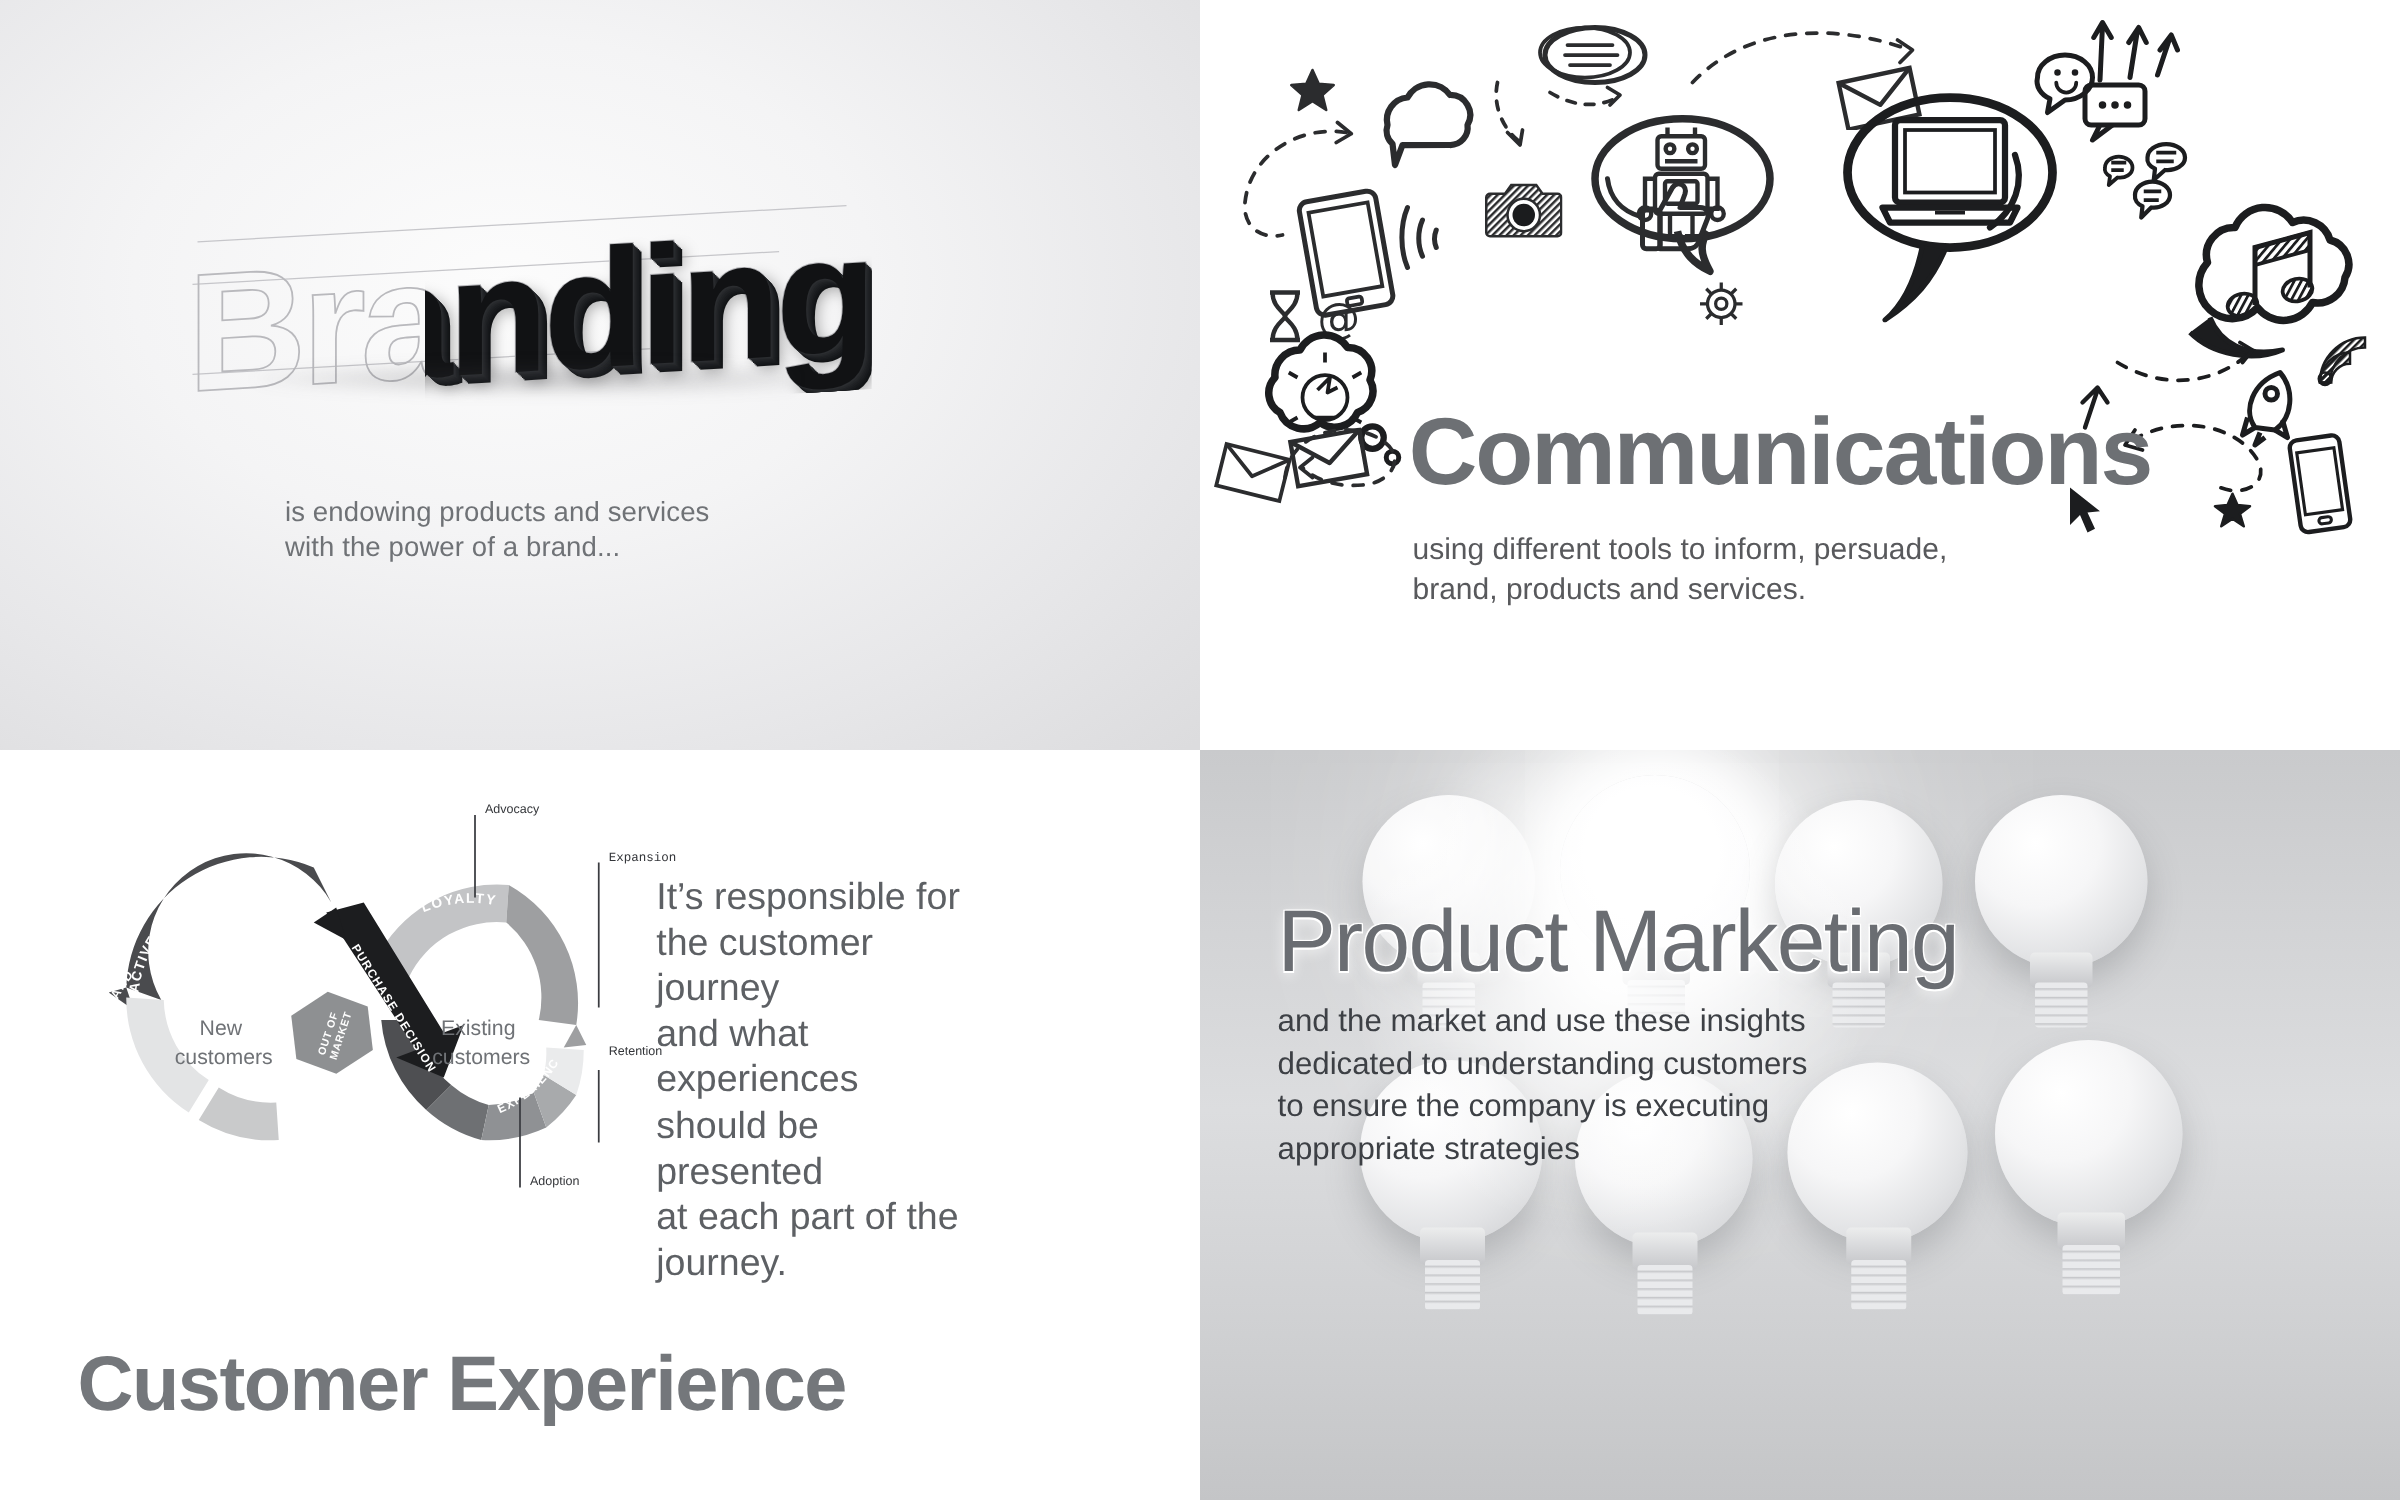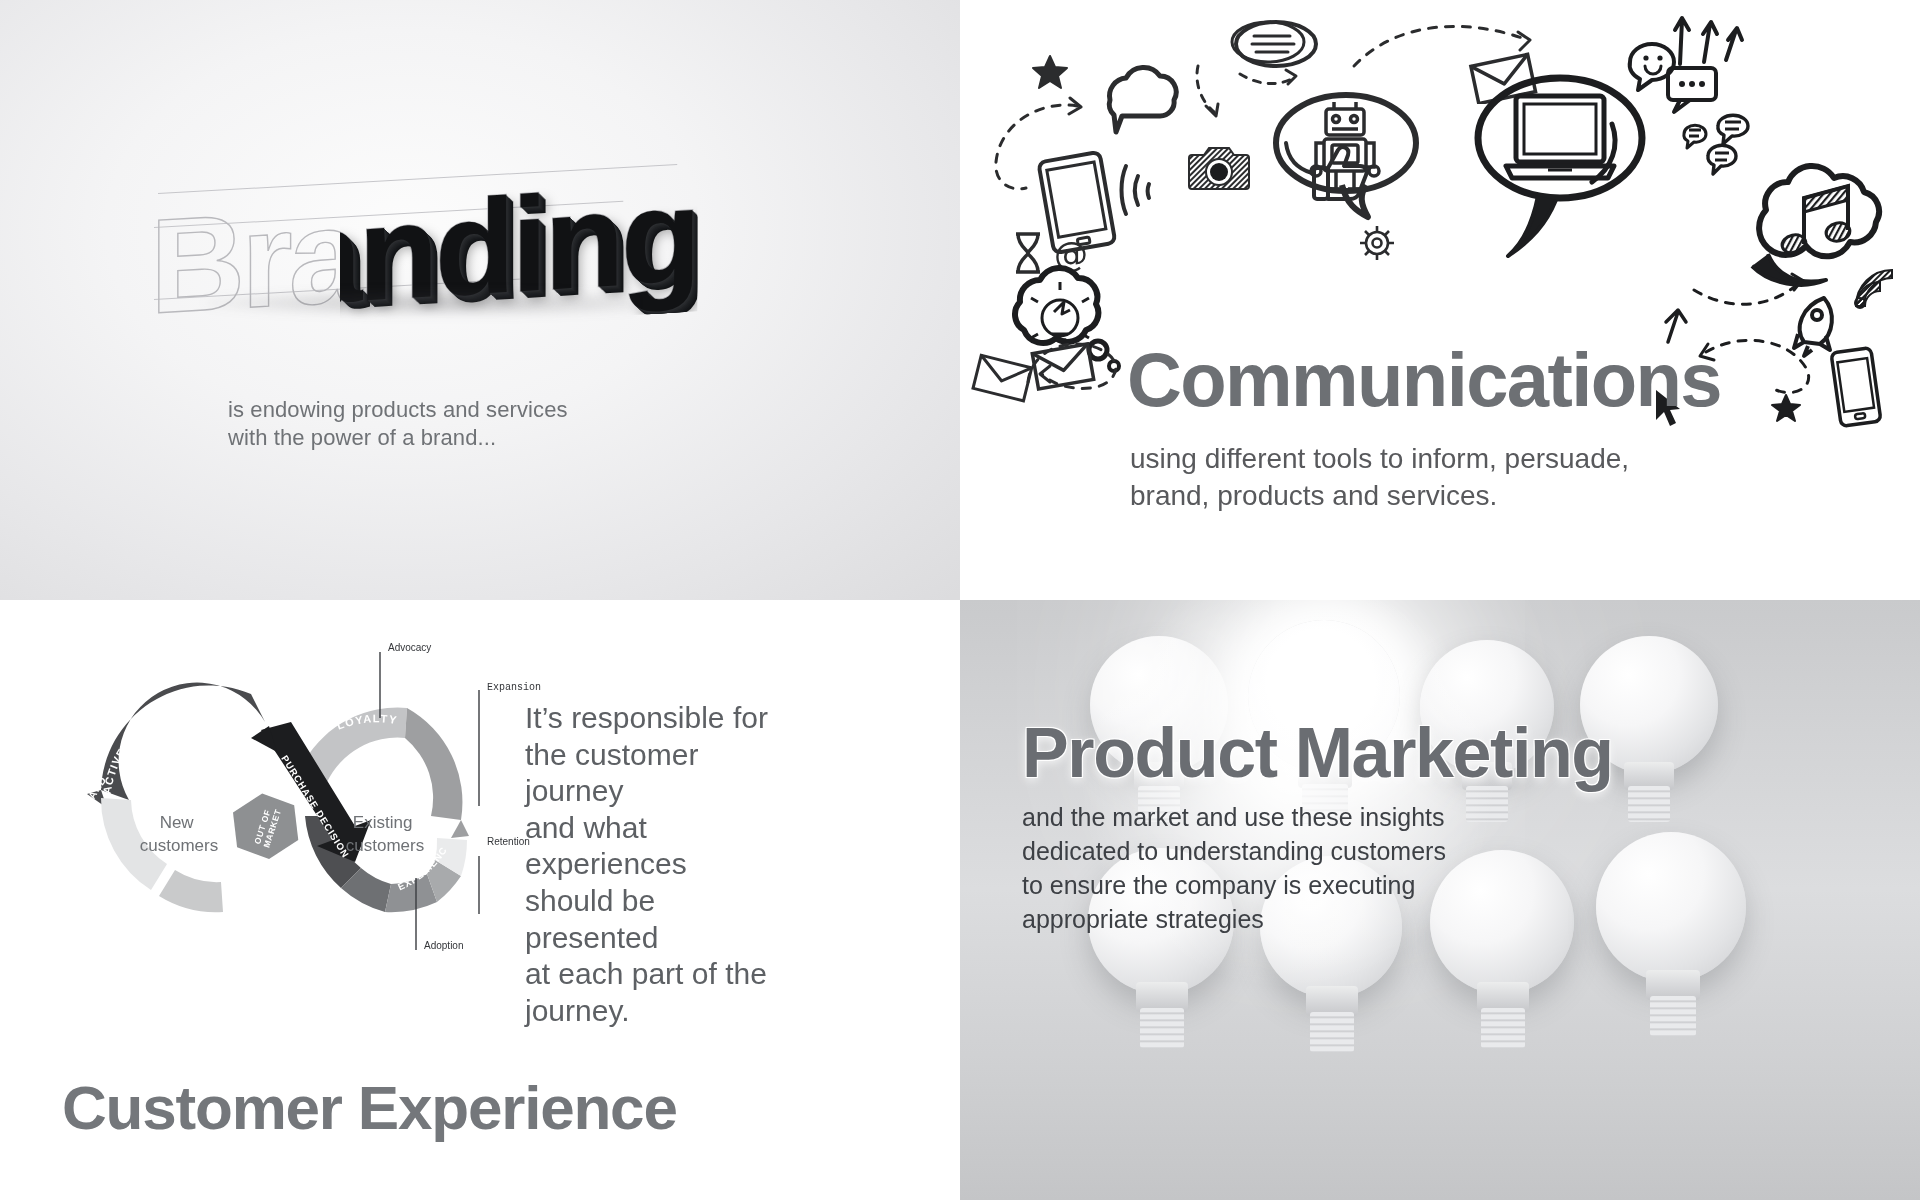--- a/index.html
+++ b/index.html
@@ -56,25 +56,25 @@
     position:absolute; left:228px; top:396px;
     font-size:22px; line-height:1.28; color:#6f7276;
     letter-spacing:.1px;
   }
 
   
   .panel-comms { position:relative; background:#ffffff; overflow:hidden; }
   .comms-title {
     position:absolute; left:-16px; top:318px; width:100%;
     font-size:76px; font-weight:bold; color:#6d7074;
-    letter-spacing:-1.6px; text-align:center;margin-top:18px;
+    letter-spacing:-1.6px; text-align:center;
   }
   .comms-sub {
-    position:absolute; left:170px; top:440px;
-    font-size:28px; line-height:1.33; color:#58595c;
+    position:absolute; left:170px; top:424px;
+    font-size:24px; line-height:1.33; color:#58595c;
   }
   .doodles { position:absolute; inset:0; }
   .doodles svg { position:absolute; }
 
   
   .panel-cx { position:relative; background:#ffffff; overflow:hidden; }
   .cx-diagram { position:absolute; left:55px; top:30px; width:520px; height:330px; }
   .cx-para {
     position:absolute; left:525px; top:100px; width:260px;
     font-size:30px; line-height:1.22; color:#5d6064;
@@ -114,21 +114,21 @@
       0 0 110px 60px rgba(255,255,255,.7),
       0 0 190px 110px rgba(255,255,255,.45);
   }
   .pm-glow {
     position:absolute; left:118px; top:-30px; width:420px; height:420px;
     background: radial-gradient(circle, rgba(255,255,255,.92) 0%, rgba(255,255,255,.45) 38%, rgba(255,255,255,0) 70%);
     pointer-events:none;
   }
   .pm-title {
     position:absolute; left:62px; top:113px;
-    font-size:70px; font-weight:bold; color:#6a6d72;
+    font-size:70px; font-weight:normal; color:#6a6d72;
     letter-spacing:-1.4px;
     text-shadow: 0 0 2px #fff, 1px 1px 0 #fff, -1px -1px 0 #fff, 1px -1px 0 #fff, -1px 1px 0 #fff, 0 3px 10px rgba(255,255,255,.8);
   }
   .pm-sub {
     position:absolute; left:62px; top:200px;
     font-size:25px; line-height:1.36; color:#3d4045;
   }
 </style>
 </head>
 <body>

